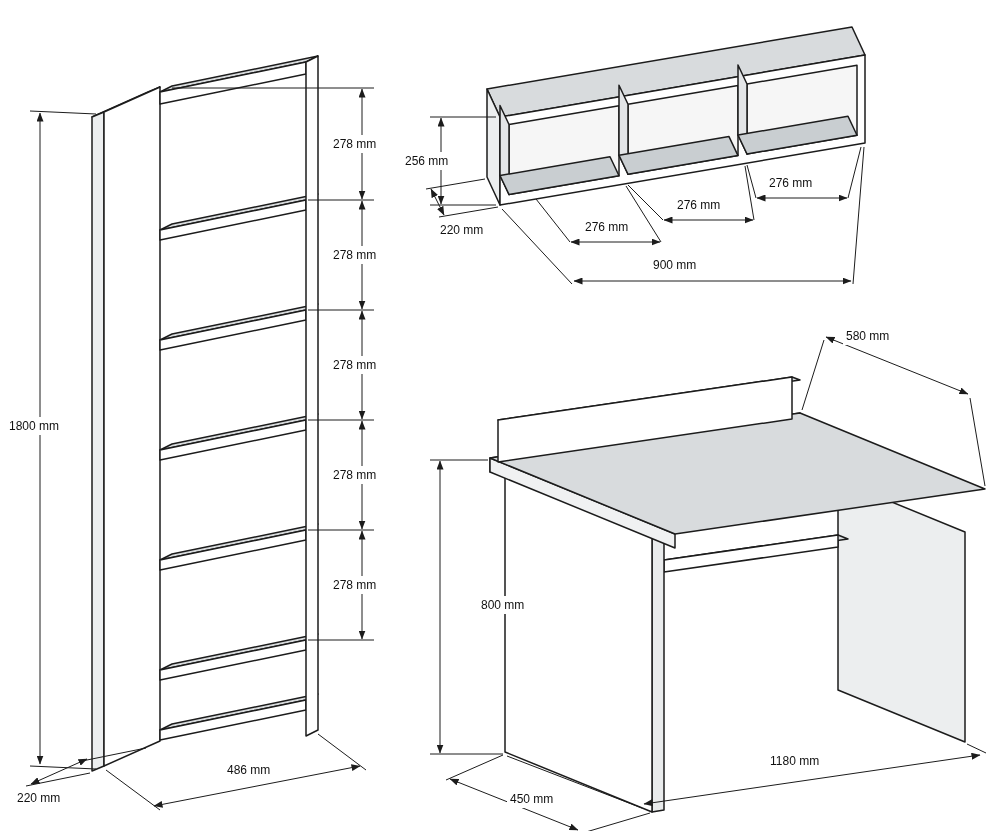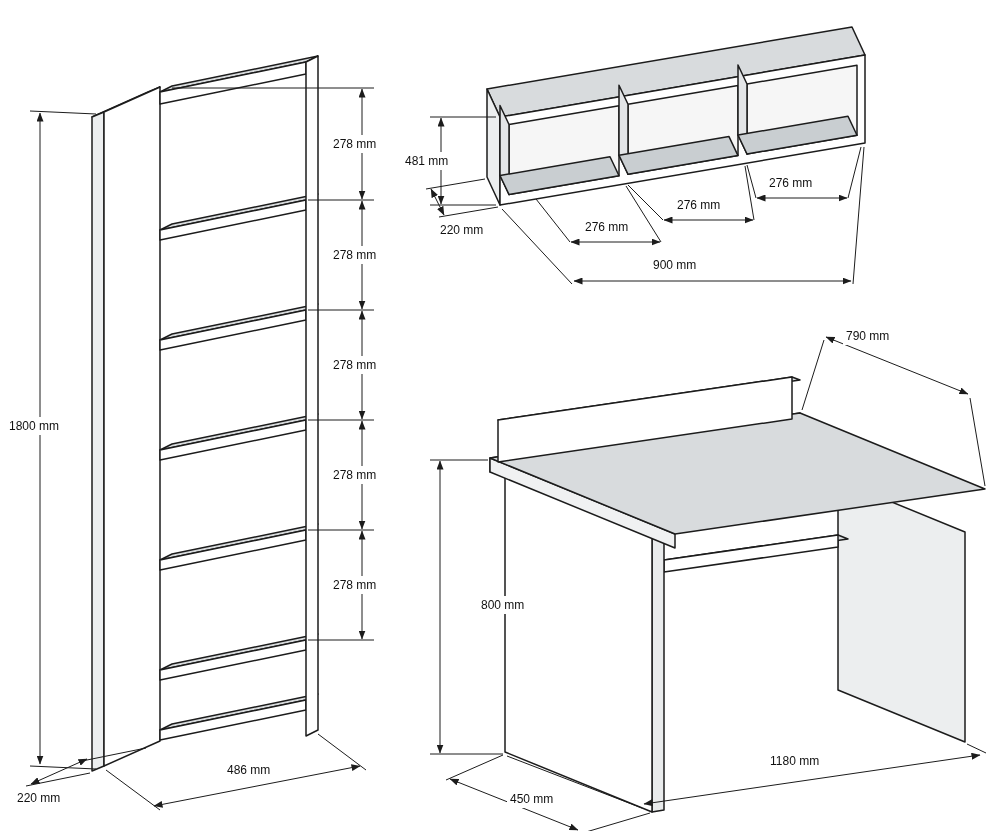--- a/index.html
+++ b/index.html
@@ -192,25 +192,25 @@
 
   <div class="dim-label" style="left:6px;   top:417px;">1800 mm</div>
   <div class="dim-label" style="left:330px; top:135px;">278 mm</div>
   <div class="dim-label" style="left:330px; top:246px;">278 mm</div>
   <div class="dim-label" style="left:330px; top:356px;">278 mm</div>
   <div class="dim-label" style="left:330px; top:466px;">278 mm</div>
   <div class="dim-label" style="left:330px; top:576px;">278 mm</div>
   <div class="dim-label" style="left:224px; top:761px;">486 mm</div>
   <div class="dim-label" style="left:14px;  top:789px;">220 mm</div>
 
-  <div class="dim-label" style="left:402px; top:152px;">481 mm</div>
+  <div class="dim-label" style="left:402px; top:152px;">256 mm</div>
   <div class="dim-label" style="left:437px; top:221px;">220 mm</div>
   <div class="dim-label" style="left:582px; top:218px;">276 mm</div>
   <div class="dim-label" style="left:674px; top:196px;">276 mm</div>
   <div class="dim-label" style="left:766px; top:174px;">276 mm</div>
   <div class="dim-label" style="left:650px; top:256px;">900 mm</div>
 
-  <div class="dim-label" style="left:843px; top:327px;">790 mm</div>
+  <div class="dim-label" style="left:843px; top:327px;">580 mm</div>
   <div class="dim-label" style="left:478px; top:596px;">800 mm</div>
   <div class="dim-label" style="left:468px; top:790px;margin-left:39px;">450 mm</div>
   <div class="dim-label" style="left:767px; top:752px;">1180 mm</div>
 
 </div>
 
 </body></html>

